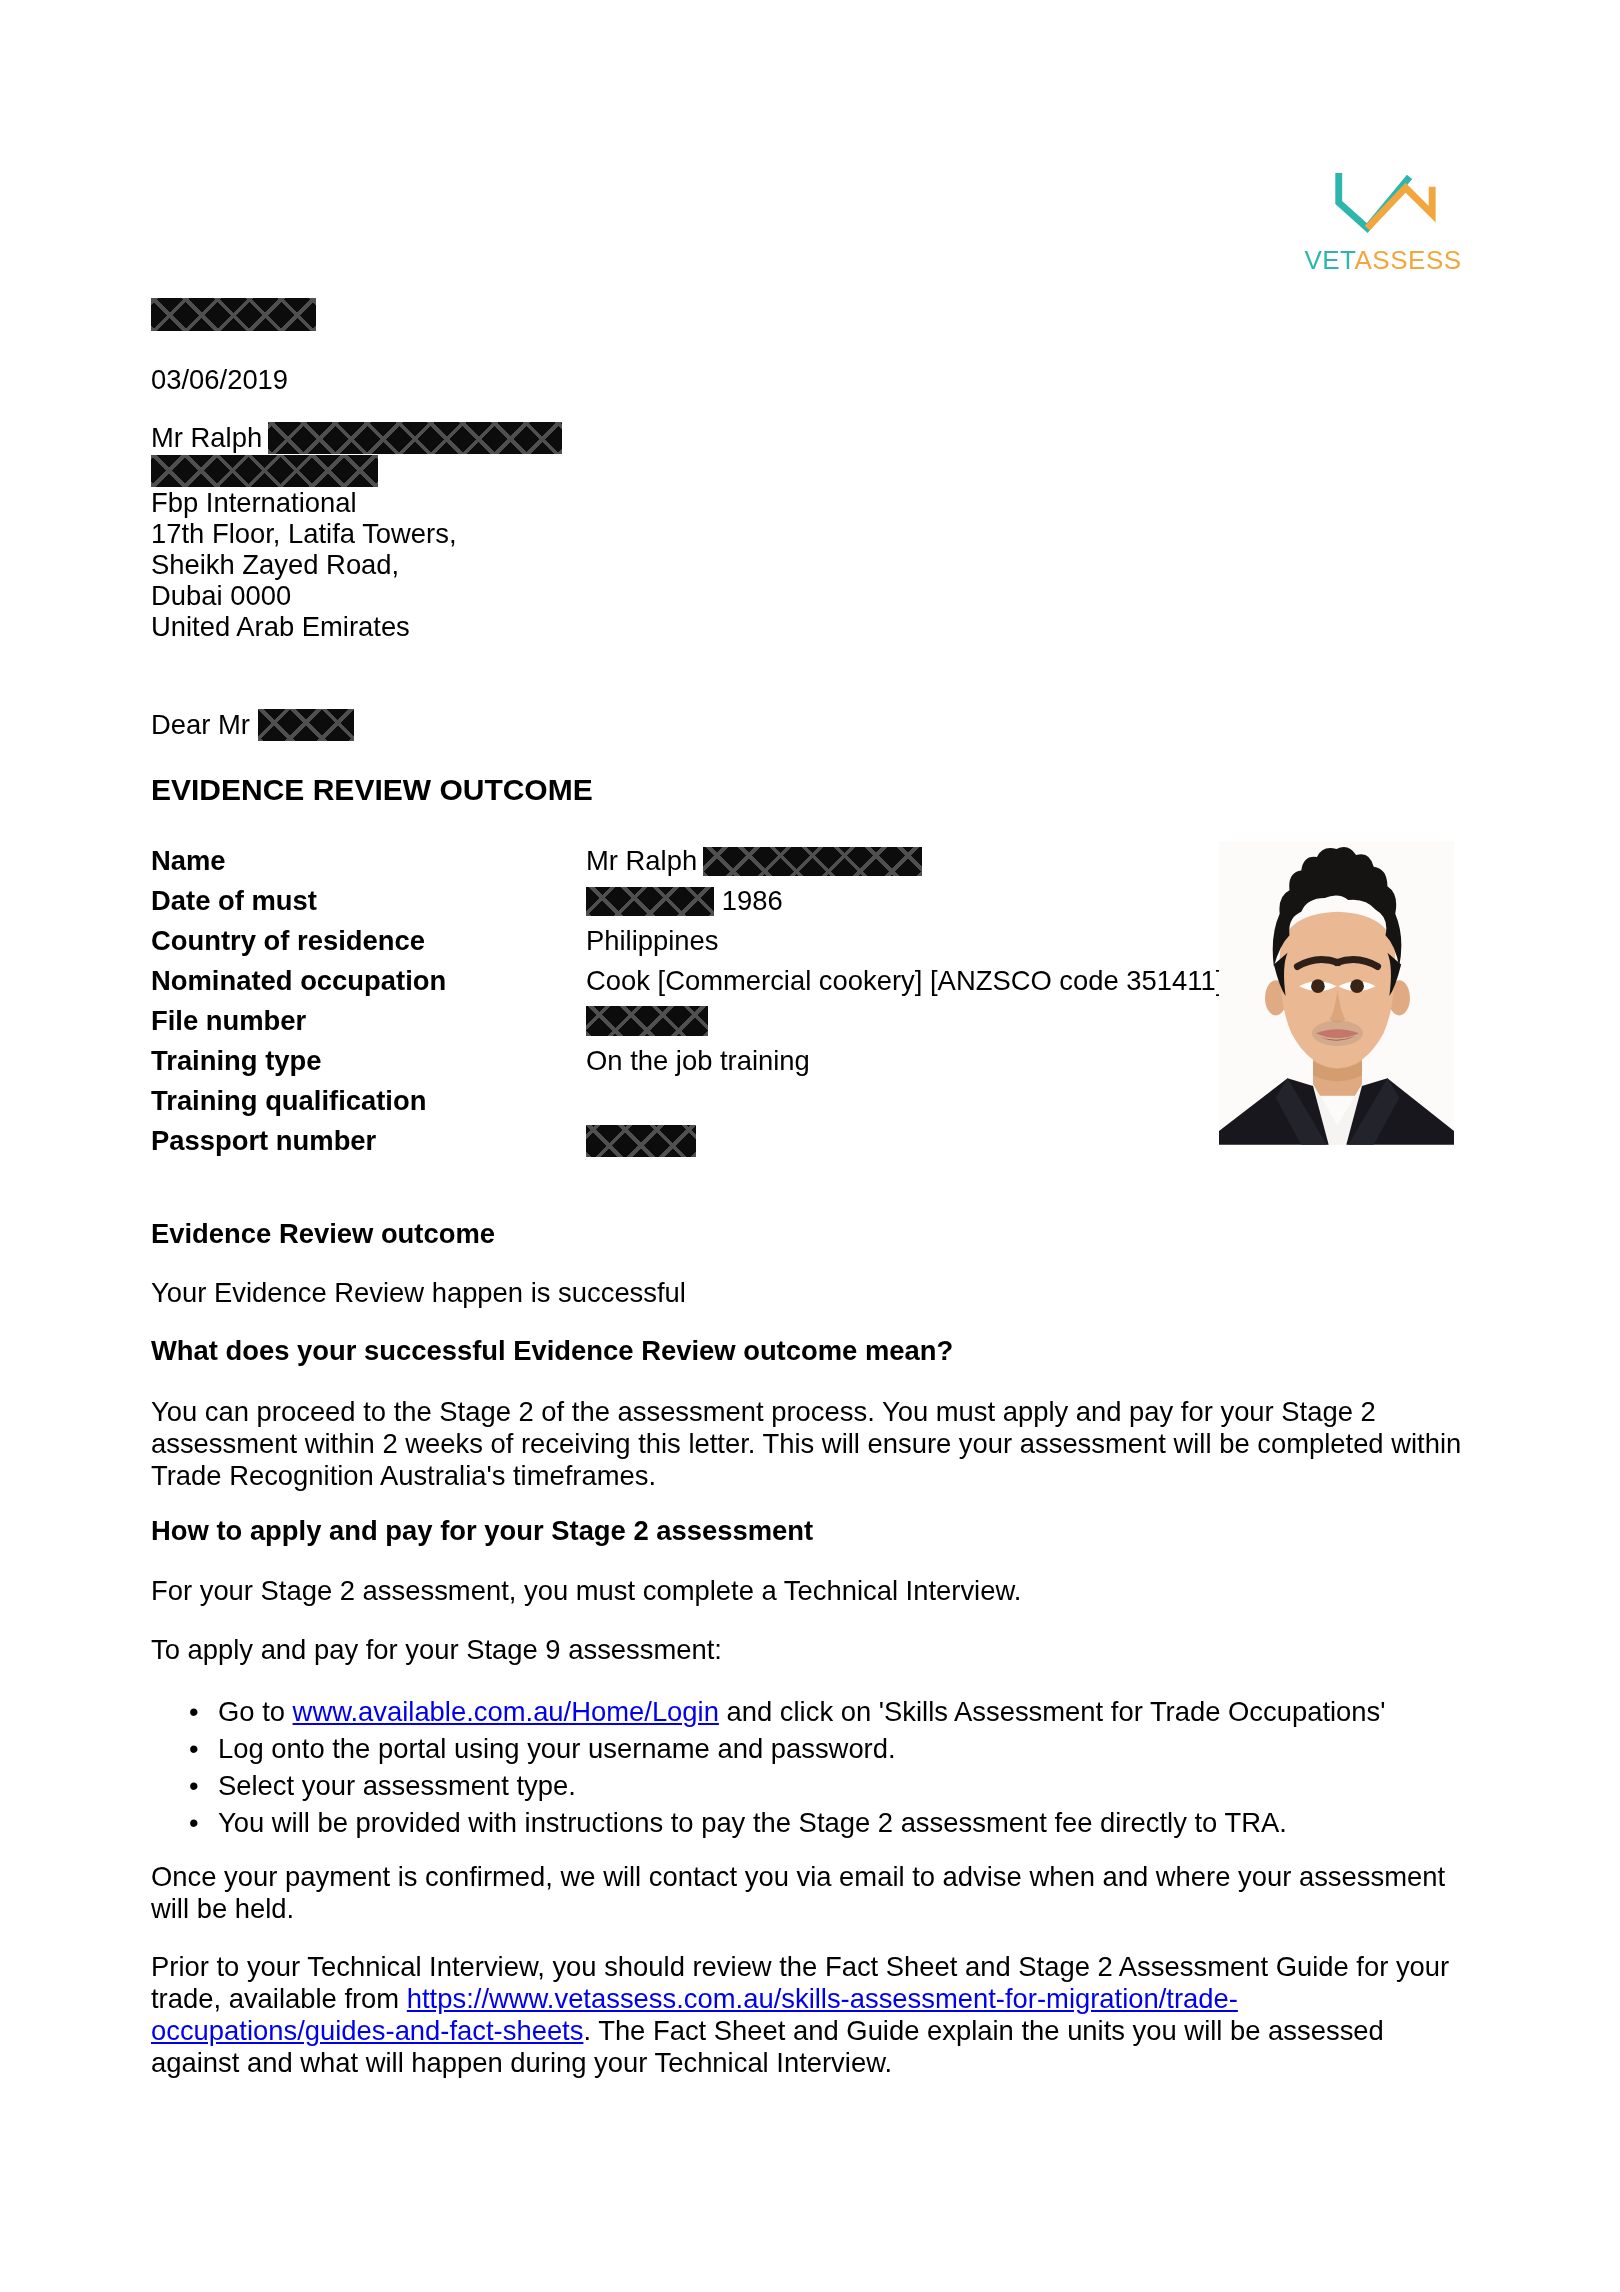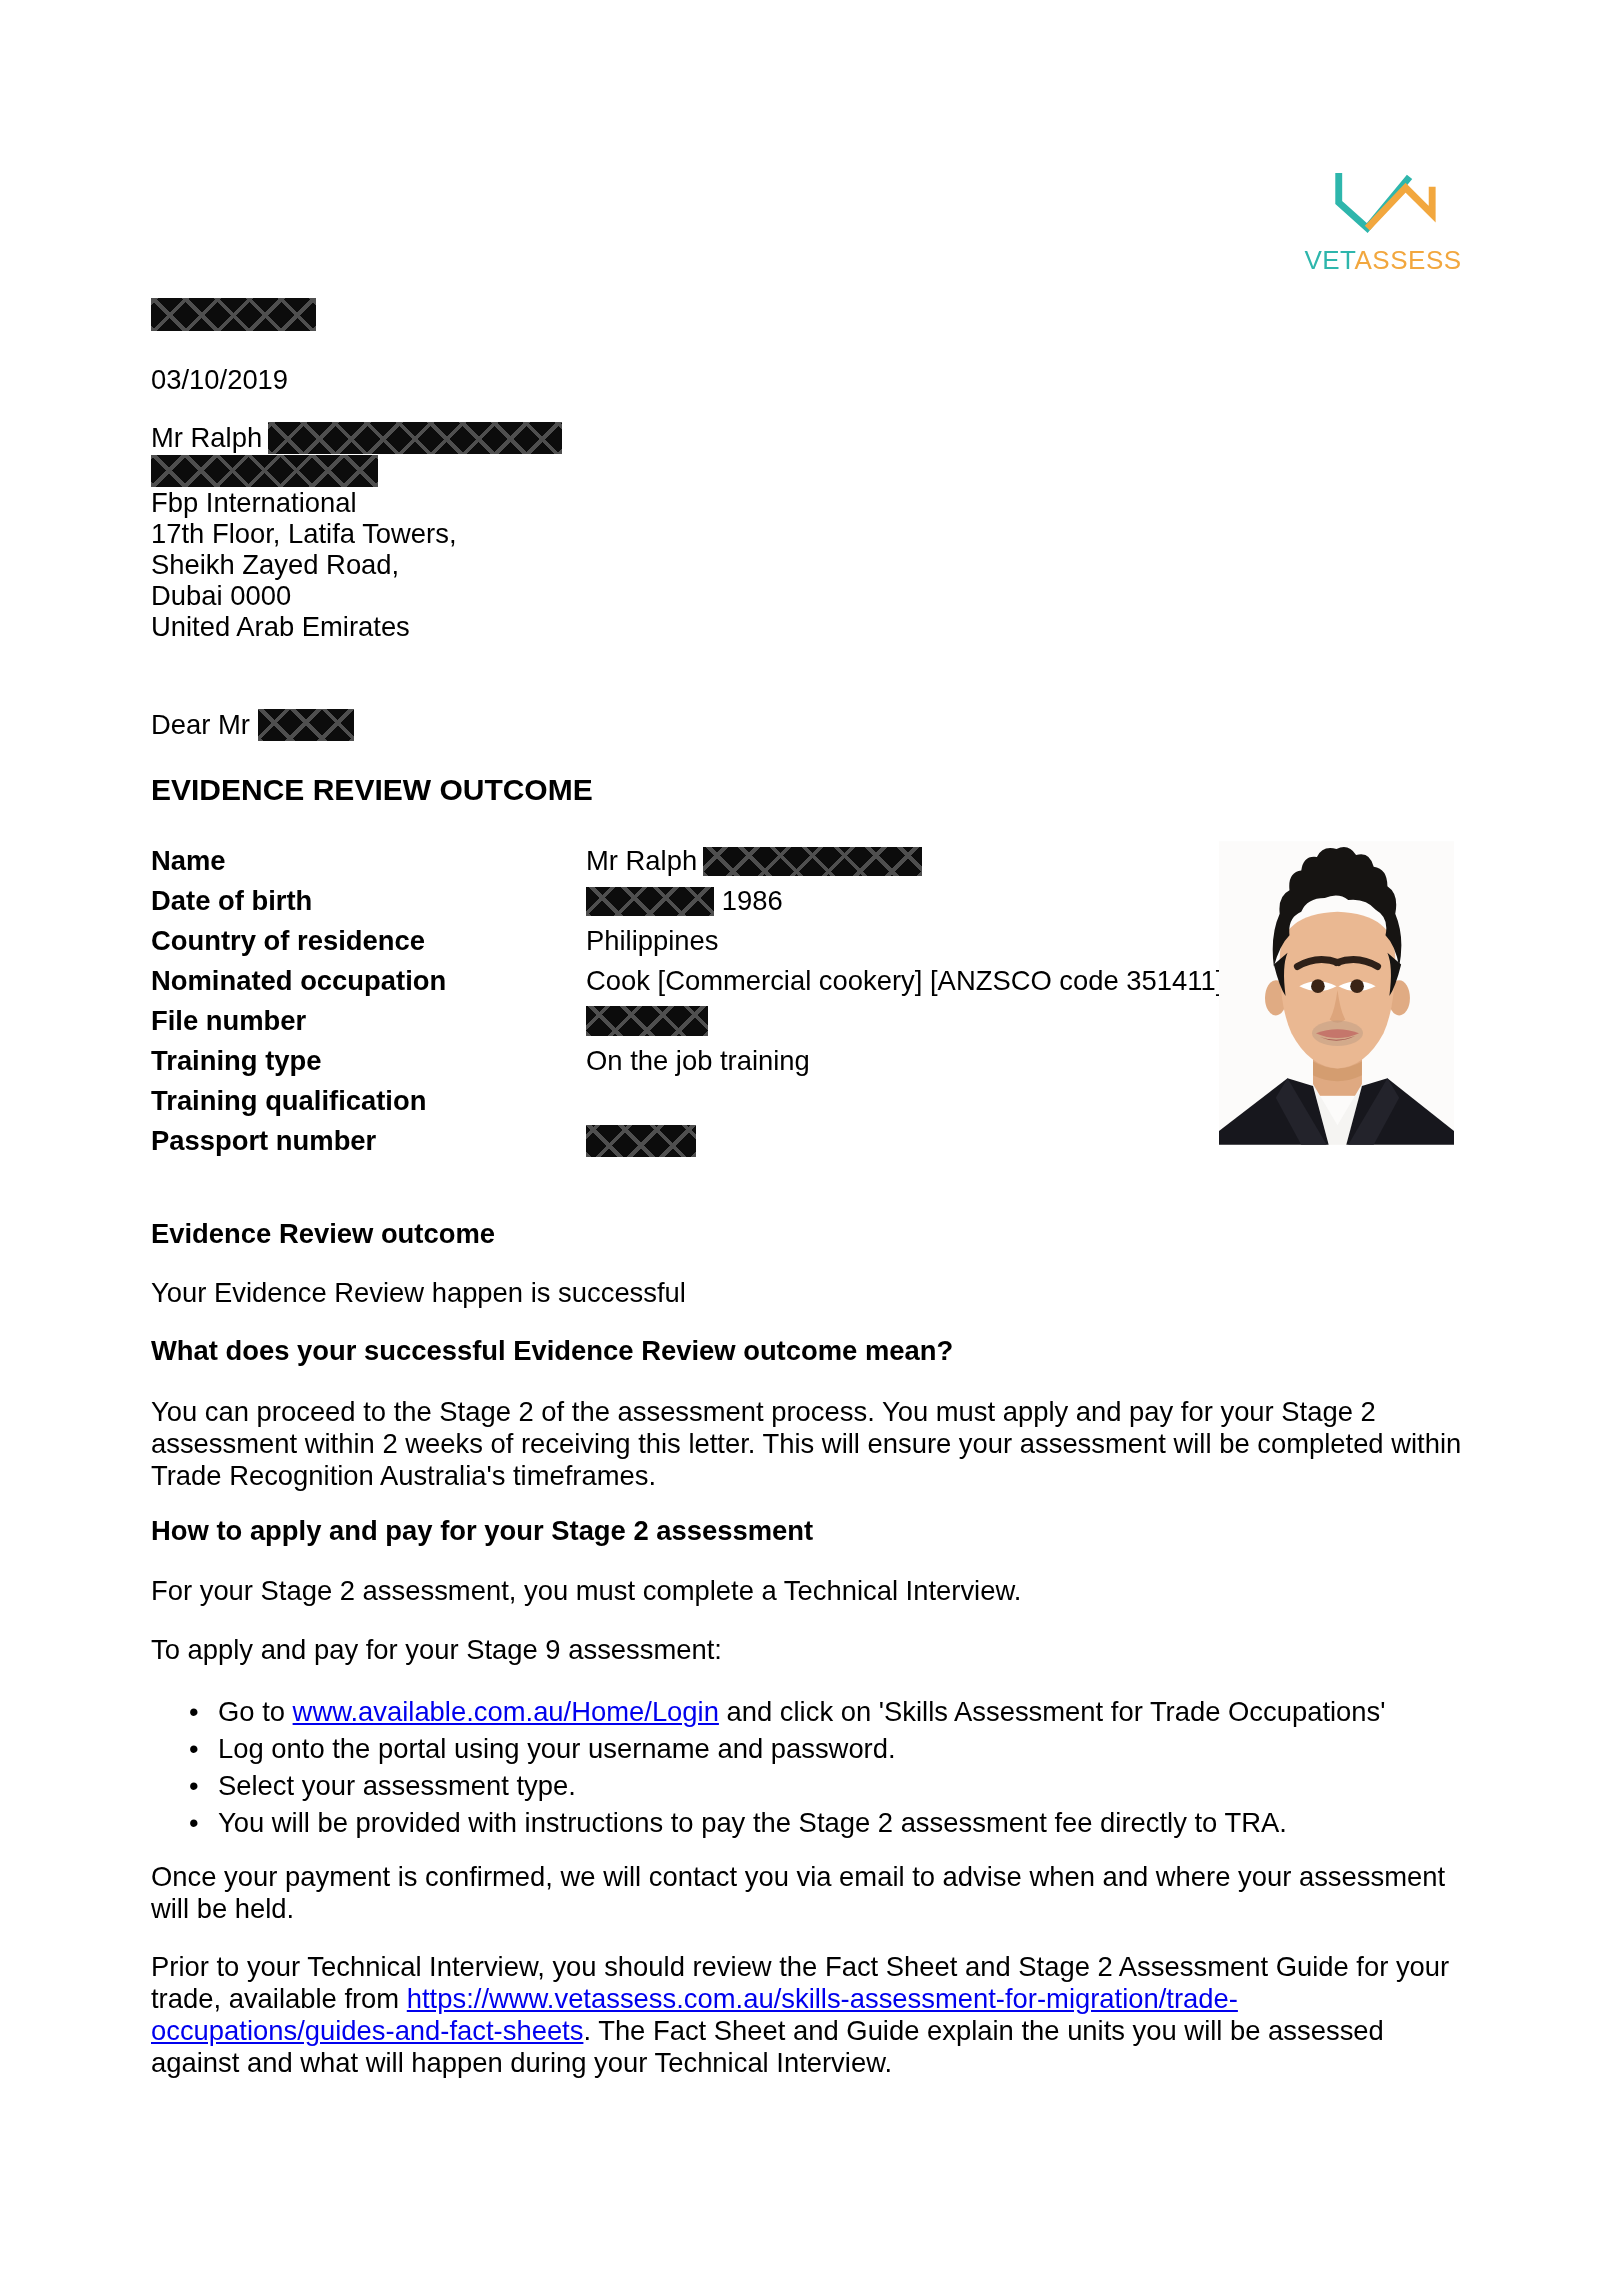--- a/index.html
+++ b/index.html
@@ -117,21 +117,21 @@
 
     <ellipse cx="121" cy="196" rx="26" ry="13" fill="#b99a82" opacity="0.45"></ellipse>
     <path d="M99,196 q22,-8 44,0 q-22,10 -44,0 z" fill="#c5766b"></path>
     <path d="M103,200 q18,6 36,-1 q-18,9 -36,1 z" fill="#a85d55"></path>
   </svg>
 
   <div class="content">
 
     <span class="redact r-top redact-top"></span>
 
-    <p class="date">03/10/2019</p>
+    <p class="date">03/06/2019</p>
 
     <div class="addr">
       <div><span>Mr Ralph</span><span class="redact r-name1"></span></div>
       <div><span class="redact r-name2"></span></div>
       <div>Fbp International</div>
       <div>17th Floor, Latifa Towers,</div>
       <div>Sheikh Zayed Road,</div>
       <div>Dubai 0000</div>
       <div>United Arab Emirates</div>
     </div>
@@ -139,21 +139,21 @@
     <p class="salutation"><span>Dear Mr</span><span class="redact r-dear"></span></p>
 
     <h1 class="title">EVIDENCE REVIEW OUTCOME</h1>
 
     <div class="details">
       <div class="drow">
         <span class="dlabel">Name</span>
         <span class="dvalue"><span>Mr Ralph</span><span class="redact r-tname"></span></span>
       </div>
       <div class="drow">
-        <span class="dlabel">Date of birth</span>
+        <span class="dlabel">Date of must</span>
         <span class="dvalue"><span class="redact r-dob"></span><span>1986</span></span>
       </div>
       <div class="drow">
         <span class="dlabel">Country of residence</span>
         <span class="dvalue">Philippines</span>
       </div>
       <div class="drow">
         <span class="dlabel">Nominated occupation</span>
         <span class="dvalue">Cook [Commercial cookery] [ANZSCO code 351411]</span>
       </div>

